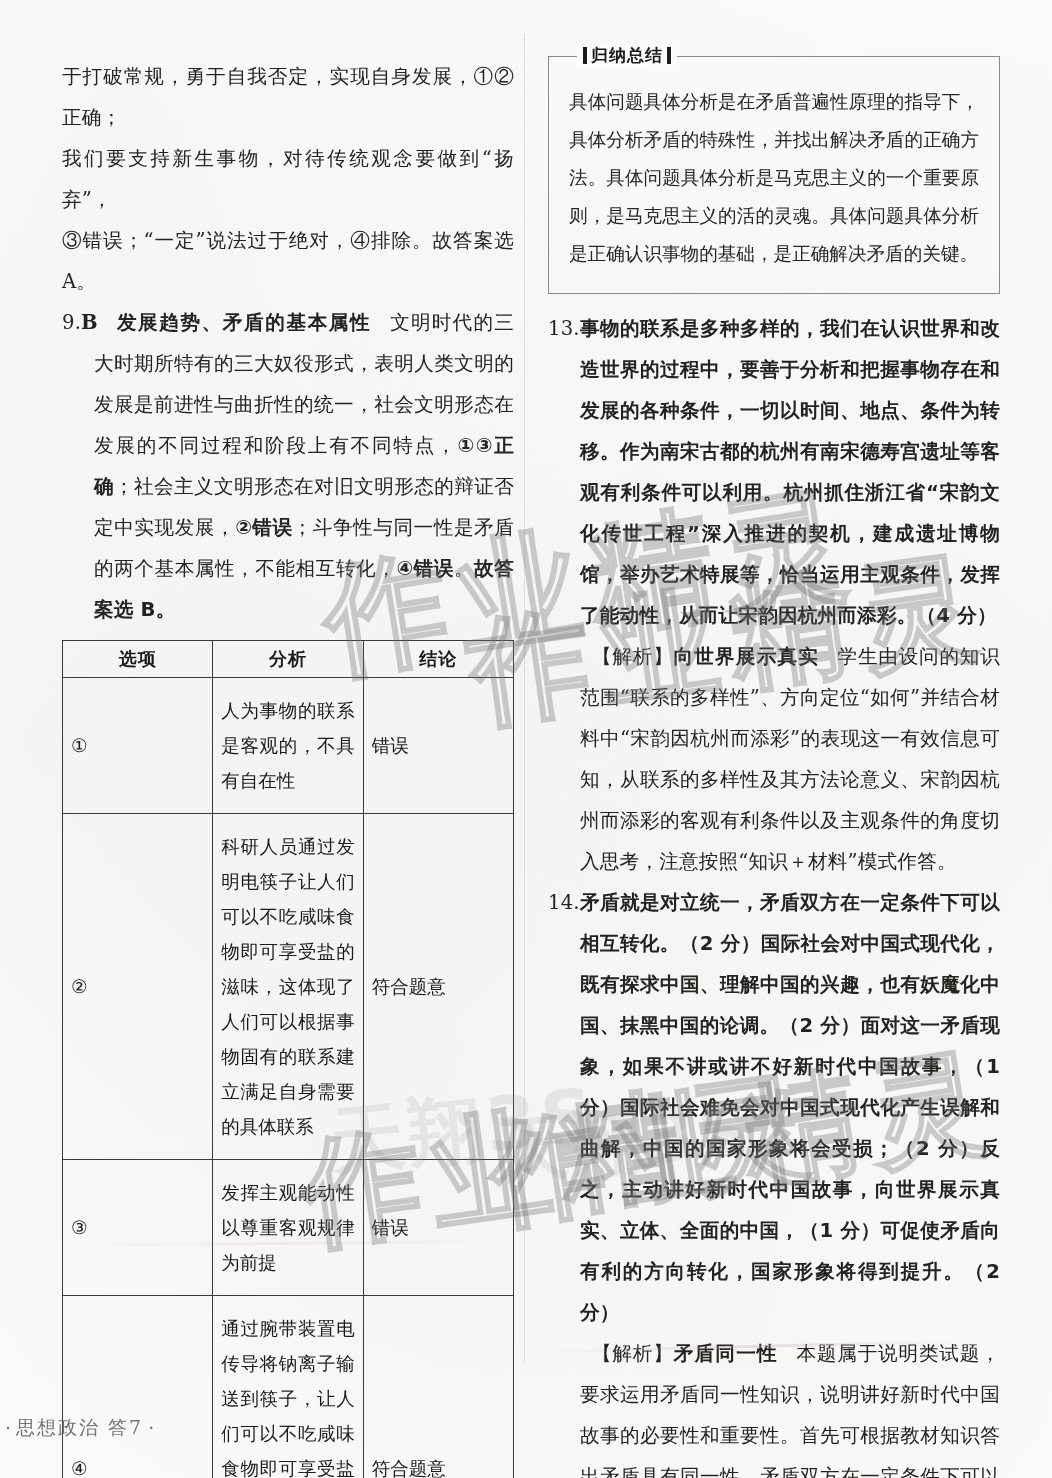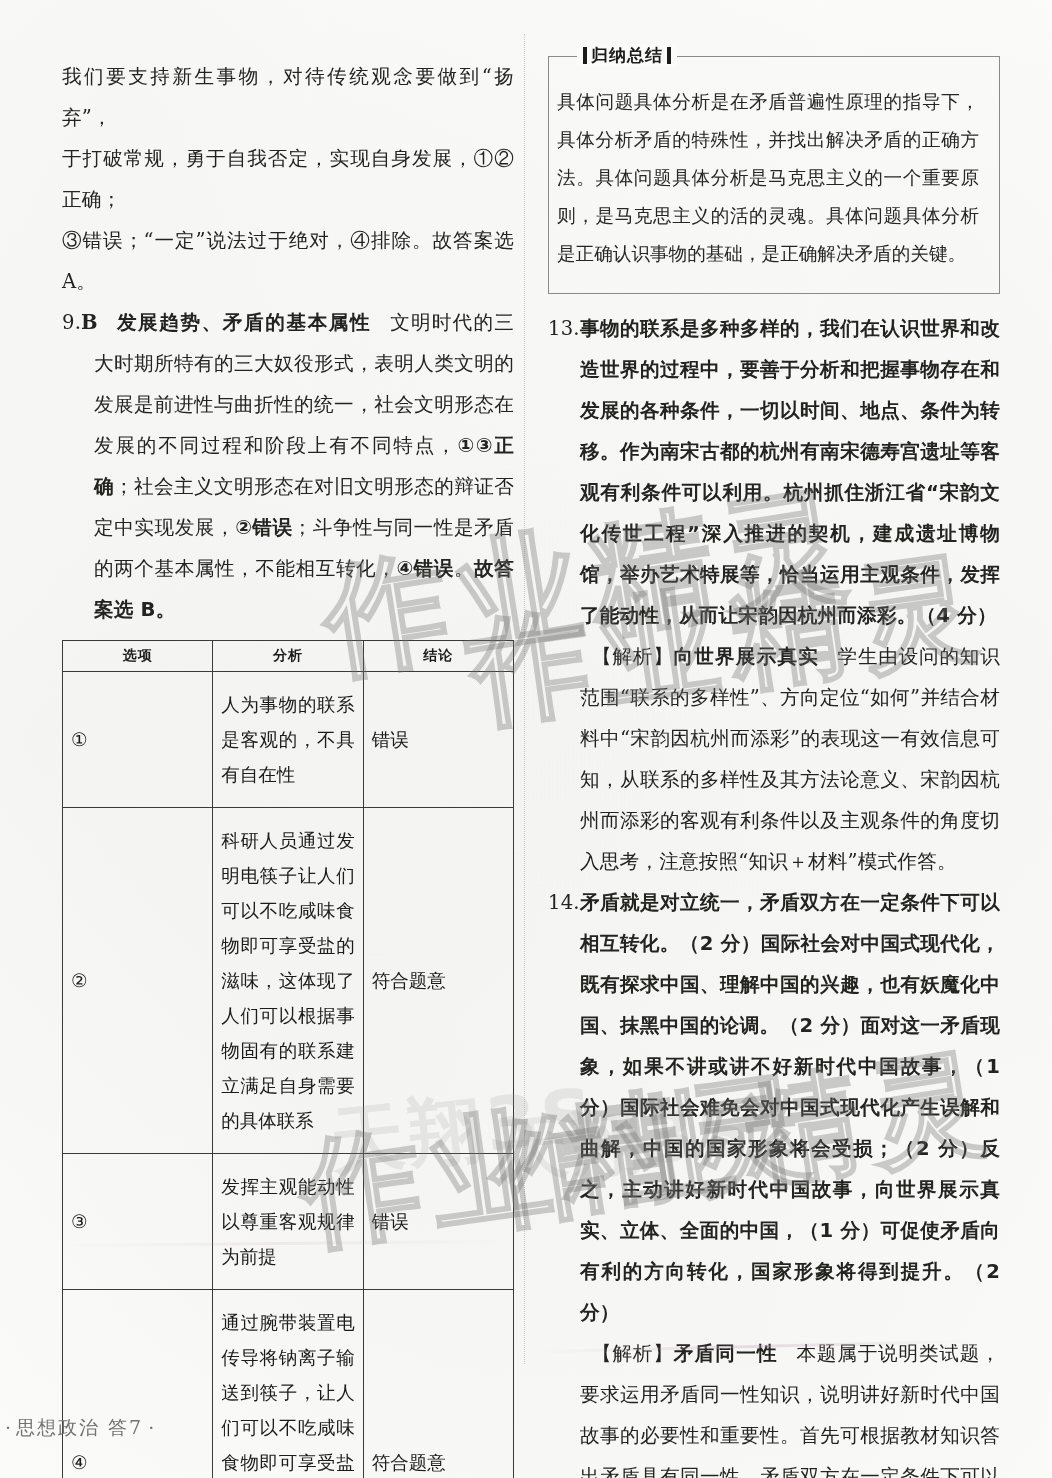--- a/index.html
+++ b/index.html
@@ -87,21 +87,21 @@
     font-size: 19px;
     line-height: 41px;
     letter-spacing: 0.1px;
   }
   .gap { display: inline-block; width: 18px; }
 
   
   .summary-box {
     position: relative;
     border: 1px solid #8a8a86;
-    padding: 22px 16px 16px 4px;
+    padding: 22px 16px 16px 16px;
     margin-bottom: 14px;
     background: transparent;
   }
   .summary-title {
     position: absolute;
     top: -13px;
     left: 28px;
     background: #fbfbfa;
     padding: 0 6px;
     font-family: "DejaVu Sans", "Liberation Sans", sans-serif;
@@ -137,21 +137,21 @@
     width: 100%;
     margin: 10px 0 12px 0;
     table-layout: fixed;
   }
   table.analysis, table.analysis td, table.analysis th {
     border: 1px solid #3a3a36;
   }
   table.analysis th {
     font-family: "DejaVu Sans", "Liberation Sans", sans-serif;
     font-weight: bold;
-    font-size: 14px;
+    font-size: 18px;
     padding: 6px 4px;
     letter-spacing: 1px;
   }
   table.analysis td {
     font-size: 18.5px;
     line-height: 35px;
     padding: 15px 8px;
     vertical-align: middle;
     text-align: justify;
     text-justify: inter-ideograph;
@@ -220,22 +220,22 @@
 </style>
 </head>
 <body>
 
 <div class="page">
   <div class="paper-noise"></div>
   <div class="gutter"></div>
 
   <div class="col col-left">
 
+    <p class="body">于打破常规，勇于自我否定，实现自身发展，①②正确；</p>
     <p class="body">我们要支持新生事物，对待传统观念要做到“扬弃”，</p>
-    <p class="body">于打破常规，勇于自我否定，实现自身发展，①②正确；</p>
     <p class="body"><span>③错误；“一定”说法过于绝对，④排除。故答案选 A。</span></p>
 
     <p class="body hang2">
       <span class="qnum">9.</span><span class="ans">B</span><span class="gap"></span><span class="kw">发展趋势、矛盾的基本属性</span><span class="gap"></span><span><span>文明时代的三大时期所特有的三大奴役形式，表明人类文明的发展是前进性与曲折性的统一，社会文明形态在发展的不同过程和阶段上有不同特点，</span><span style="font-weight: bold; font-family: &quot;DejaVu Sans&quot;, &quot;Liberation Sans&quot;, sans-serif;">①③正确</span><span>；社会主义文明形态在对旧文明形态的辩证否定中实现发展，</span><span style="font-weight: bold; font-family: &quot;DejaVu Sans&quot;, &quot;Liberation Sans&quot;, sans-serif;">②错误</span><span>；斗争性与同一性是矛盾的两个基本属性，不能相互转化，</span><span style="font-weight: bold; font-family: &quot;DejaVu Sans&quot;, &quot;Liberation Sans&quot;, sans-serif;">④错误</span><span>。</span><span style="font-weight: bold; font-family: &quot;DejaVu Sans&quot;, &quot;Liberation Sans&quot;, sans-serif;">故答案选 B。</span></span>
     </p>
 
 
     <table class="analysis">
       <thead>
         <tr>

